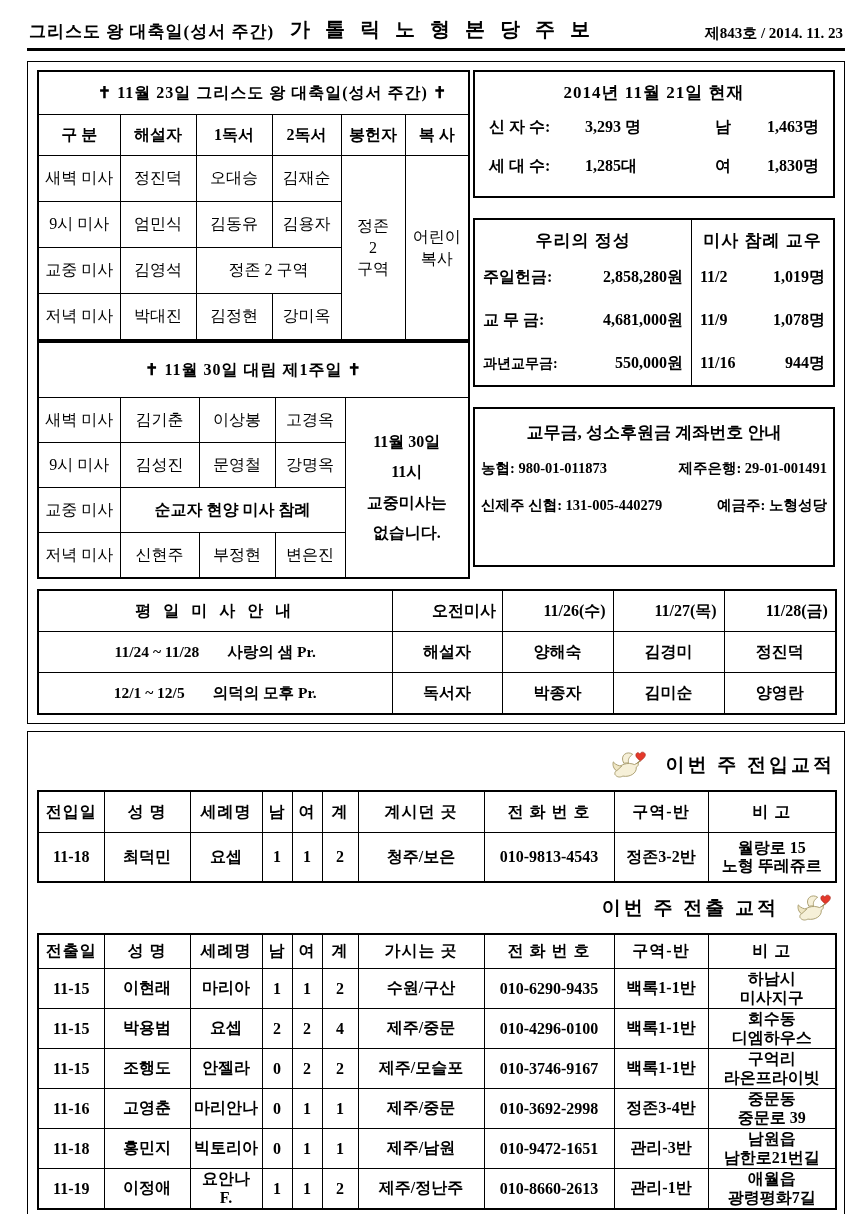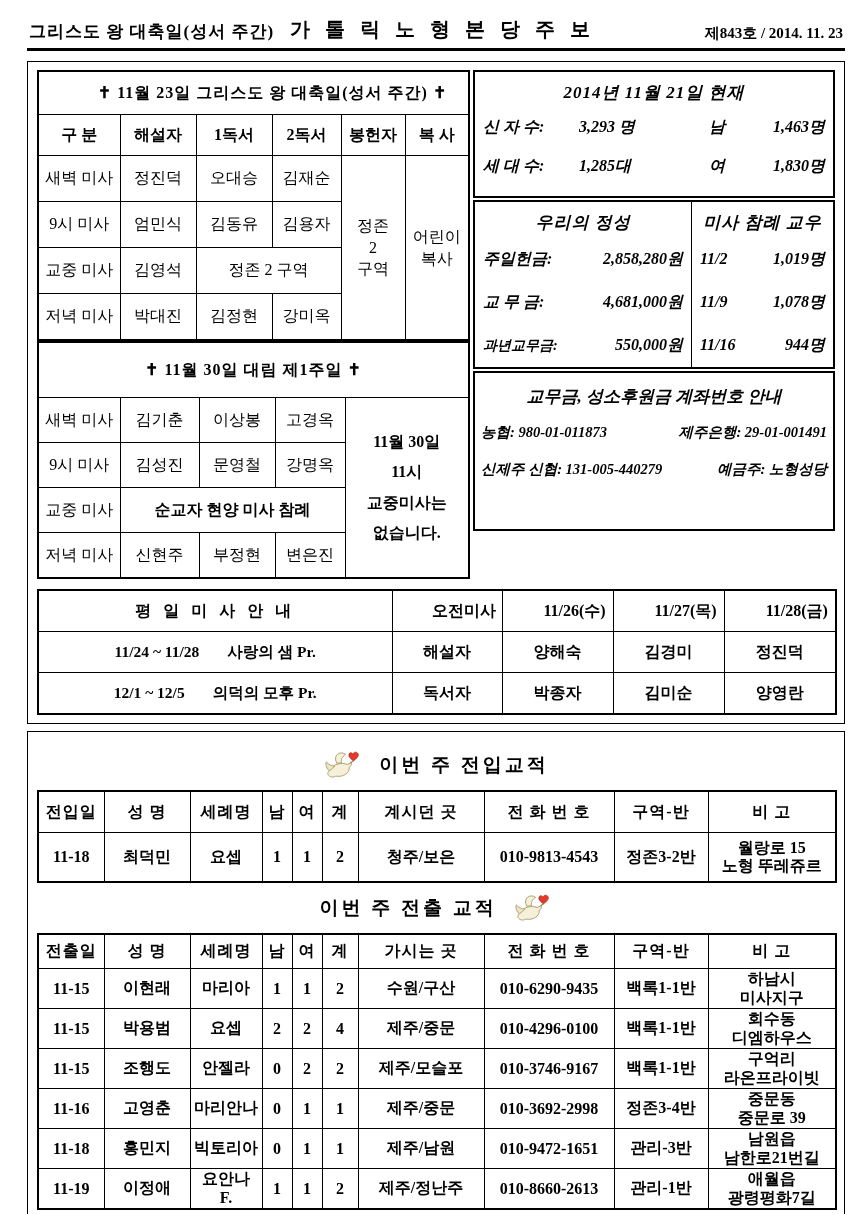--- a/index.html
+++ b/index.html
@@ -13,42 +13,42 @@
   .h-sub{font-size:17px;font-weight:bold;letter-spacing:1px;}
   .h-main{font-size:20px;font-weight:bold;letter-spacing:5px;}
   .h-issue{font-size:15px;font-weight:bold;white-space:nowrap;}
 
   
   .frame{border:1px solid #000;margin:10px 15px 0 27px;padding:8px 9px;box-sizing:border-box;}
   .frame2{margin-top:7px;}
 
   .top-cols{display:flex;gap:5px;}
   .left-col{width:431px;flex:none;}
-  .right-col{flex:1;display:flex;flex-direction:column;gap:2px;font-style:italic;}
+  .right-col{flex:1;display:flex;flex-direction:column;gap:20px;}
 
   
   table.t{border-collapse:collapse;table-layout:fixed;text-align:center;border:2px solid #000;}
   table.t td{border:1px solid #000;font-size:16px;padding:1px 2px;vertical-align:middle;overflow:hidden;}
   .b{font-weight:bold;}
   .pre{white-space:pre-line;line-height:1.35;}
   .ttl{font-weight:bold;font-size:17px;letter-spacing:1px;}
 
   .tA{width:431px;}
   .tA .rt td{height:40px;padding-left:40px;}
   .tA .rh td{height:38px;font-weight:bold;}
   .tA .rd td{height:43px;}
   .tB{width:431px;}
   .tB .rt td{height:52px;}
   .tB .rd td{height:42px;}
   .note-cell{font-weight:bold;font-size:16px;line-height:1.9;}
 
   
   .box{border:2px solid #000;box-sizing:border-box;}
   .box-title{font-weight:bold;font-size:17px;text-align:center;padding:9px 0 4px;letter-spacing:1px;}
-  .stat-row{display:flex;align-items:center;font-weight:bold;font-size:16px;padding:9px 8px;}
+  .stat-row{display:flex;align-items:center;font-weight:bold;font-size:16px;padding:9px 14px;}
   .sl{width:96px;text-align:left;}
   .sv{width:112px;text-align:left;}
   .sg{width:52px;text-align:center;}
   .sc{flex:1;text-align:right;}
   .split{display:flex;min-height:150px;}
   .split-l{width:217px;border-right:1px solid #000;box-sizing:border-box;}
   .split-r{flex:1;}
   .pair-row{display:flex;justify-content:space-between;align-items:baseline;
             font-weight:bold;font-size:16px;padding:11px 8px;}
   .pair-row .small{font-size:14px;}
@@ -56,21 +56,21 @@
   .acct-title{font-weight:bold;font-size:17px;text-align:center;padding:12px 0 6px;}
 
   
   .tW{width:798px;margin-top:10px;}
   .tW td{height:38px;}
   .tW .wt{font-weight:bold;font-size:16px;letter-spacing:4px;}
   .tW .wh{font-weight:bold;padding-left:36px;}
   .wd-cell{display:flex;justify-content:center;gap:28px;align-items:center;font-weight:bold;font-size:15.5px;}
 
   
-  .sec-title{display:flex;align-items:center;justify-content:center;gap:16px;
+  .sec-title{display:flex;align-items:center;justify-content:flex-end;gap:16px;
              font-size:19px;font-weight:bold;letter-spacing:3px;padding:9px 0 9px;}
   .dove{width:40px;height:32px;flex:none;}
 
   
   .tIn,.tOut{width:798px;}
   .tIn .rh td,.tOut .rh td{font-weight:bold;letter-spacing:1px;}
   .tIn .rh td{height:38px;}
   .tIn .rd td{height:46px;font-weight:bold;}
   .tOut .rh td{height:31px;}
   .tOut .rd td{height:37px;font-weight:bold;}

